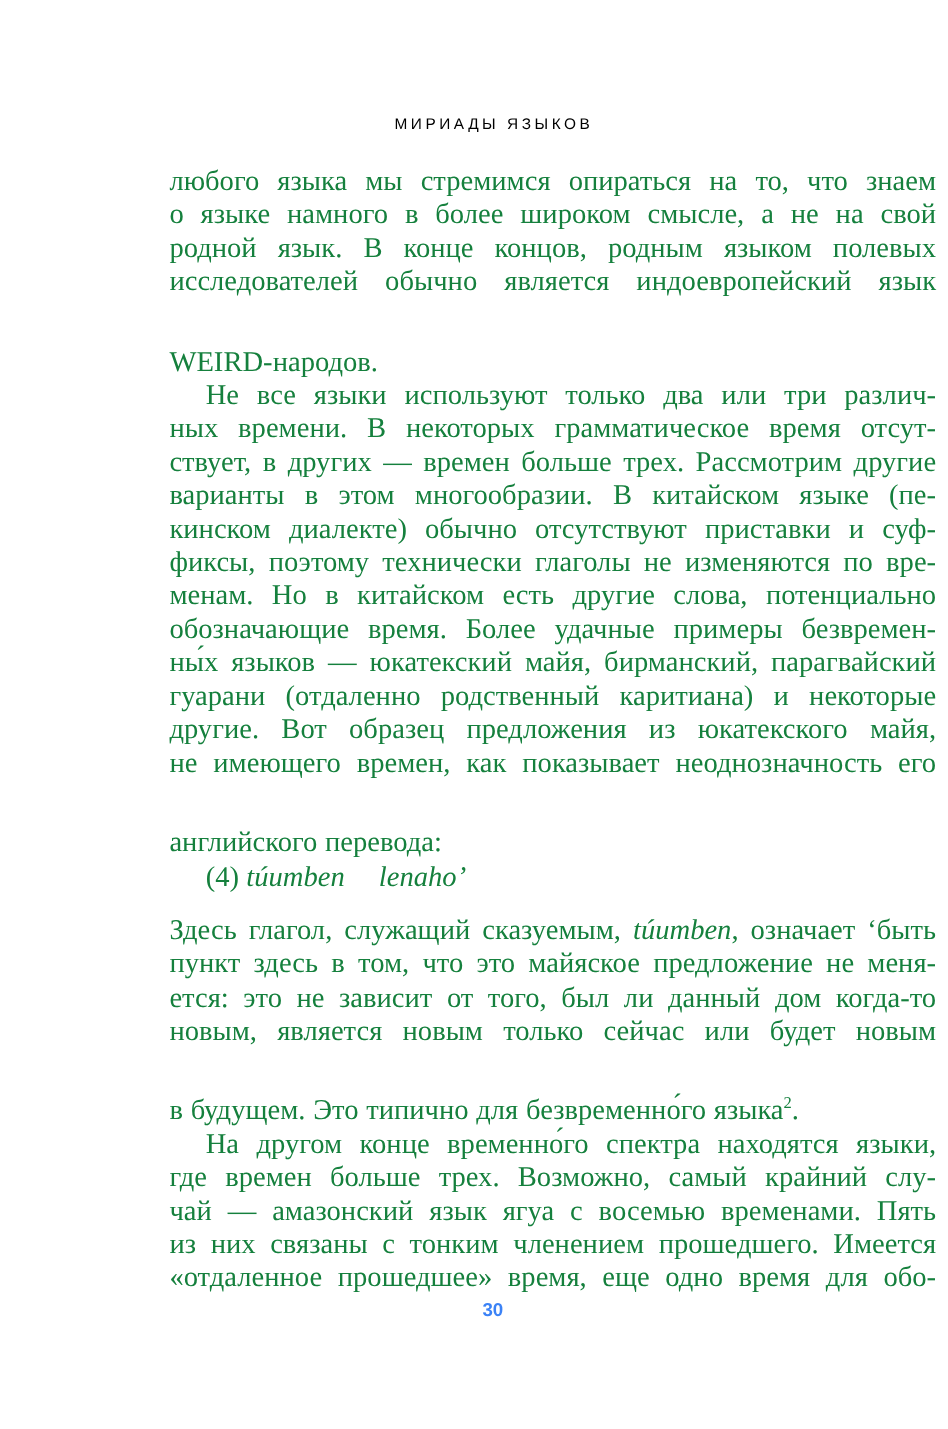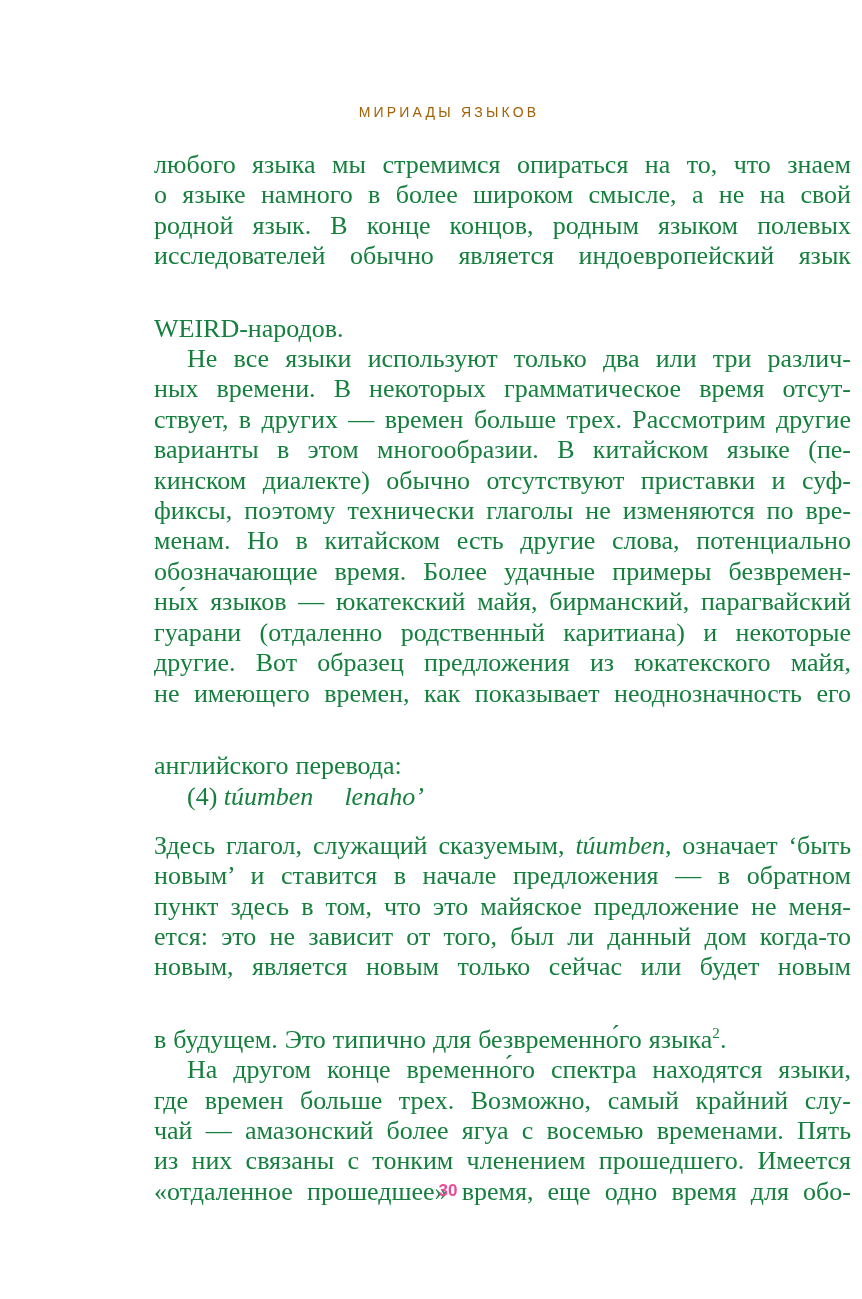--- a/index.html
+++ b/index.html
@@ -13,21 +13,21 @@
   }
   .running-header {
     position: absolute;
     top: 104px;
     left: 449px;
     transform: translateX(-50%);
     font-family: "Liberation Sans", sans-serif;
     font-size: 14px;
     font-weight: 400;
     letter-spacing: 3.2px;
-    color: #a16207;
+    color: #000000;
     white-space: nowrap;
   }
   .text-block {
     position: absolute;
     left: 154px;
     top: 150px;
     width: 697px;
     font-size: 26px;
     line-height: 30.4px;
     color: #15803d;
@@ -63,21 +63,21 @@
     vertical-align: super;
   }
   .folio {
     position: absolute;
     top: 1181px;
     left: 448px;
     transform: translateX(-50%);
     font-family: "Liberation Sans", sans-serif;
     font-size: 17px;
     font-weight: 700;
-    color: #ec4899;
+    color: #3b82f6;
   }
 </style>
 </head>
 <body>
 
 <div class="page">
   <div class="running-header">МИРИАДЫ ЯЗЫКОВ</div>
 
   <main class="text-block">
       <div class="para">
@@ -100,29 +100,28 @@
         <div class="line"><span>гуарани (отдаленно родственный каритиана) и некоторые</span></div>
         <div class="line"><span>другие. Вот образец предложения из юкатекского майя,</span></div>
         <div class="line"><span>не имеющего времен, как показывает неоднозначность его</span></div>
         <div class="line last"><span>английского перевода:</span></div>
       </div>
       <div class="example">
         <div class="line l1"><span>(4) </span><span class="i">túumben</span><span class="i gap">lenaho’</span></div>
       </div>
       <div class="para">
         <div class="line"><span>Здесь глагол, служащий сказуемым, </span><span class="i">túumben</span><span>, означает ‘быть</span></div>
-        <div class="line"><span>новым’ и ставится в начале предложения — в обратном</span></div>
         <div class="line"><span>пункт здесь в том, что это майяское предложение не меня-</span></div>
         <div class="line"><span>ется: это не зависит от того, был ли данный дом когда-то</span></div>
         <div class="line"><span>новым, является новым только сейчас или будет новым</span></div>
         <div class="line last"><span>в будущем. Это типично для безвременно́го языка</span><sup>2</sup><span>.</span></div>
       </div>
       <div class="para indent">
         <div class="line"><span>На другом конце временно́го спектра находятся языки,</span></div>
         <div class="line"><span>где времен больше трех. Возможно, самый крайний слу-</span></div>
-        <div class="line"><span>чай — амазонский более ягуа с восемью временами. Пять</span></div>
+        <div class="line"><span>чай — амазонский язык ягуа с восемью временами. Пять</span></div>
         <div class="line"><span>из них связаны с тонким членением прошедшего. Имеется</span></div>
         <div class="line"><span>«отдаленное прошедшее» время, еще одно время для обо-</span></div>
       </div>
     </main>
 
   <div class="folio">30</div>
 </div>
 
 </body></html>

